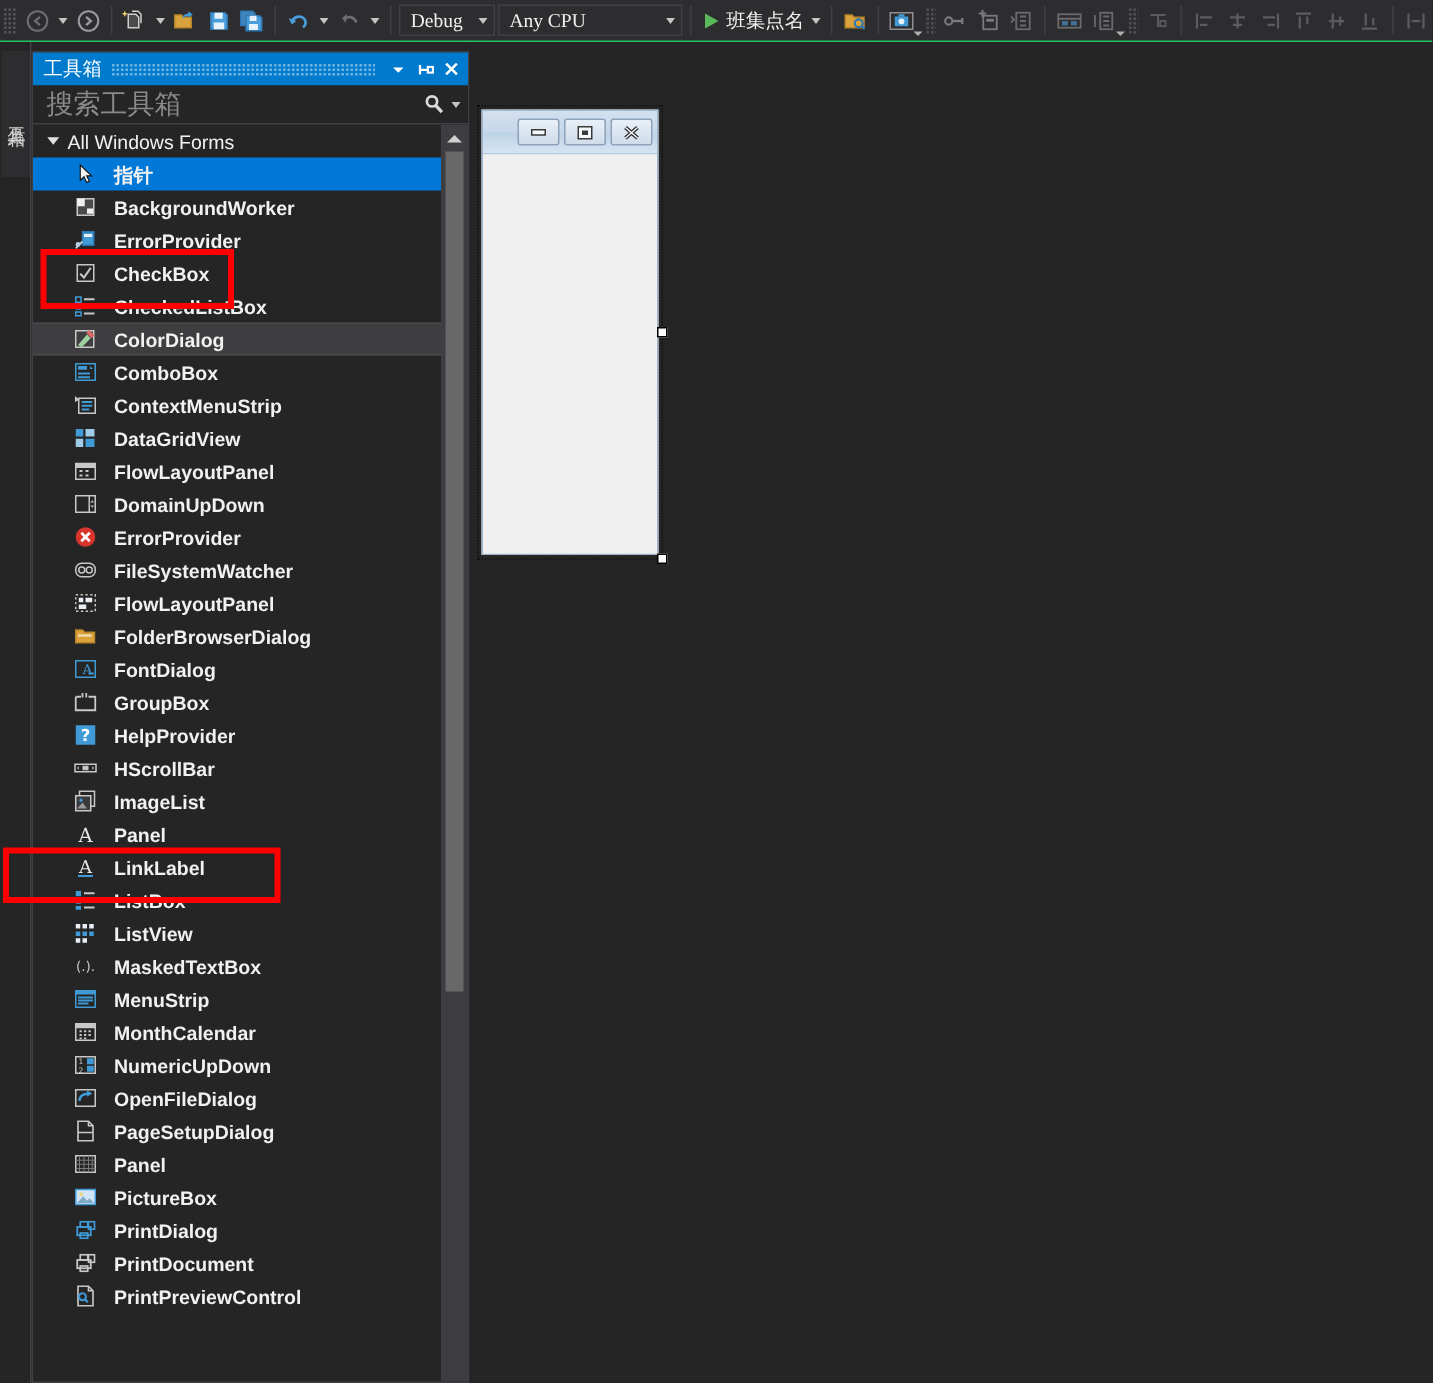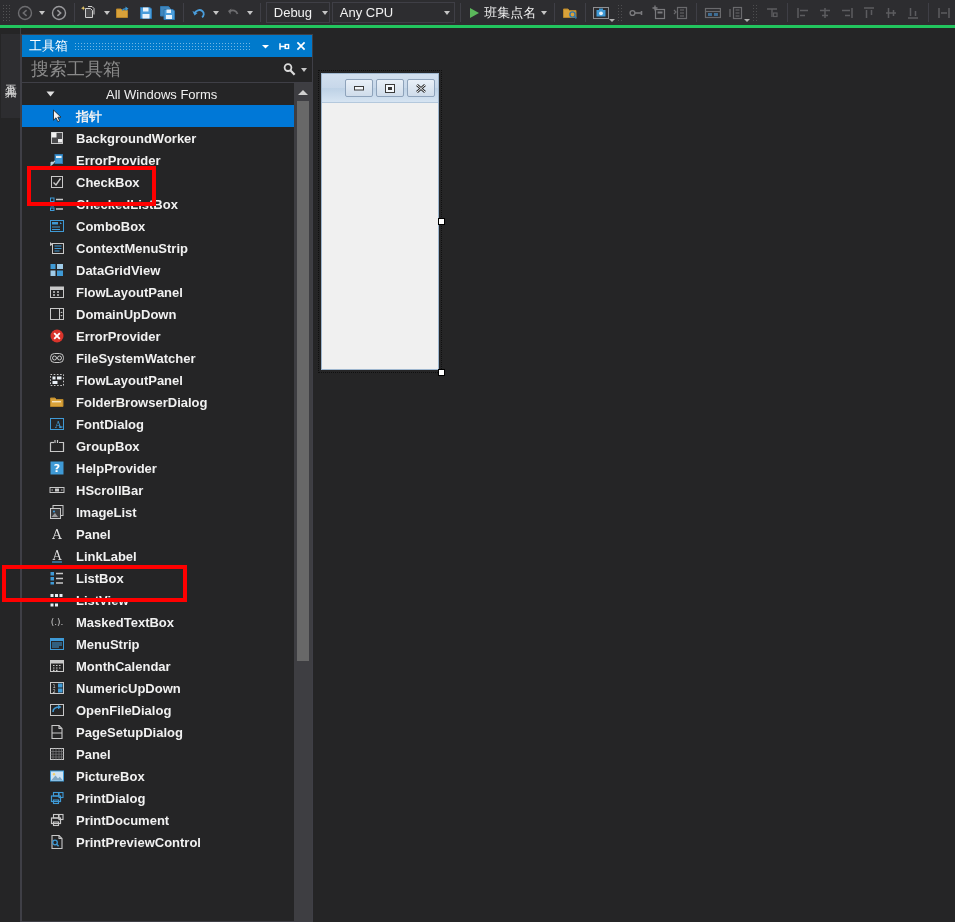--- a/index.html
+++ b/index.html
@@ -16,24 +16,25 @@
     color: #f1f1f1;
     position: relative;
   }
 
   
   #toolbar {
     position: absolute;
     left: 0; top: 0;
     width: 955px; height: 28px;
     background: #2d2d30;
-    border-bottom: 3px solid #22c55e;
+    border-bottom: 1px solid #22c55e;
     display: flex;
     align-items: center;
     box-sizing: border-box;
+    font-family: Liberation Serif, serif;
   }
   .tb-grip {
     width: 9px; height: 18px;
     margin: 0 3px 0 2px;
     background-image: radial-gradient(#5a5a5c 0.9px, transparent 1px);
     background-size: 3px 3px;
     opacity: .85;
   }
   .tb-btn {
     height: 22px; min-width: 22px;
@@ -201,25 +202,24 @@
     position: absolute;
     left: 0; top: 0;
     width: 272px;
     bottom: 0;
     overflow: hidden;
   }
   #tb-group {
     height: 22px;
     display: flex;
     align-items: center;
-    padding-left: 26px;
+    padding-left: 11px;
     font-size: 13px;
     color: #f1f1f1;
     box-sizing: border-box;
-    gap: 46px;
   }
   .grp-arrow {
     width: 0; height: 0;
     border-top: 4px solid transparent;
     border-bottom: 4px solid transparent;
     border-left: 5px solid #e0e0e0;
     margin-right: 7px;
     transform: rotate(90deg);
   }
   .tb-item {
@@ -636,20 +636,30 @@
         <div class="tb-item">
           <span class="tb-ico">
             <svg width="16" height="16" viewBox="0 0 16 16">
               <rect x="1.5" y="2" width="3.5" height="3.5" fill="none" stroke="#3f9ad6"></rect>
               <rect x="1.5" y="7" width="3.5" height="3.5" fill="#3f9ad6"></rect>
               <rect x="1.5" y="12" width="3.5" height="2.5" fill="none" stroke="#3f9ad6"></rect>
               <path d="M7 3.5 h7 M7 8.5 h7 M7 13 h7" stroke="#c8c8c8" stroke-width="1.3"></path>
             </svg>
           </span>
           <span class="tb-lbl">CheckedListBox</span>
+        </div>
+        <div class="tb-item hovered">
+          <span class="tb-ico">
+            <svg width="16" height="16" viewBox="0 0 16 16">
+              <rect x="1.5" y="2.5" width="12" height="11" fill="none" stroke="#c8c8c8"></rect>
+              <path d="M3 12 L9 5 L11.5 7.5 L5.5 13.5 Z" fill="#9fd1a0"></path>
+              <path d="M10.5 2 L14 5.5 L12 7.5 L8.5 4 Z" fill="#d96a6a"></path>
+            </svg>
+          </span>
+          <span class="tb-lbl">ColorDialog</span>
         </div>
         <div class="tb-item">
           <span class="tb-ico">
             <svg width="16" height="16" viewBox="0 0 16 16">
               <rect x="1.5" y="2.5" width="13" height="11" fill="none" stroke="#3f9ad6"></rect>
               <rect x="3" y="4" width="6" height="2.5" fill="#3f9ad6"></rect>
               <path d="M3 9 h8 M3 11.5 h8" stroke="#3f9ad6" stroke-width="1.2"></path>
               <path d="M11 4 l2 2 l-2 0 z" fill="#3f9ad6"></path>
             </svg>
           </span>

